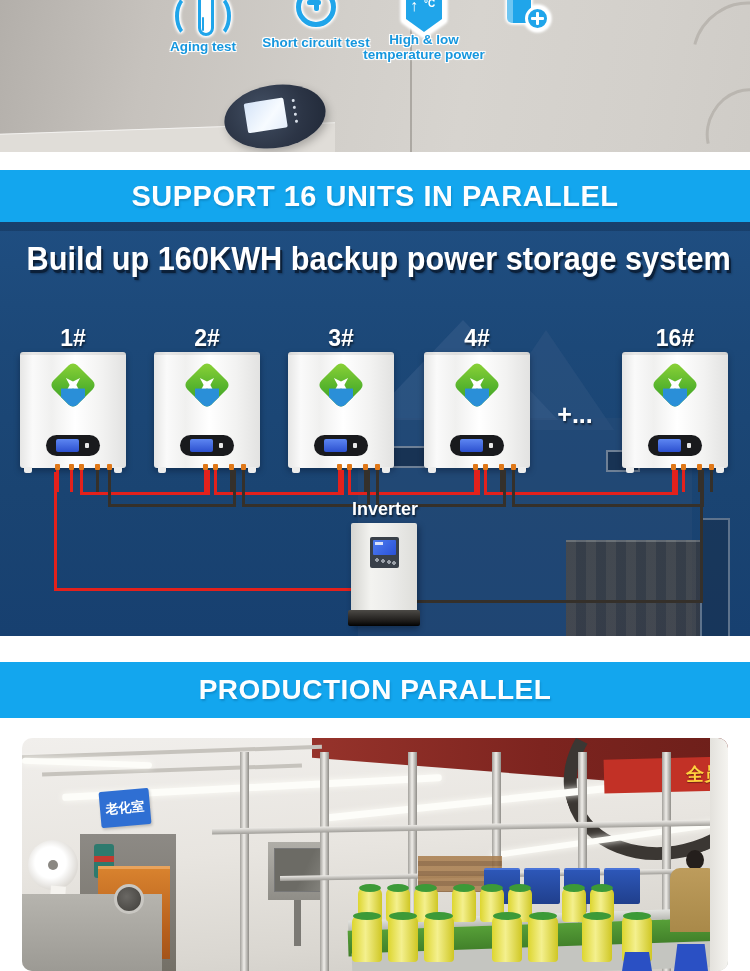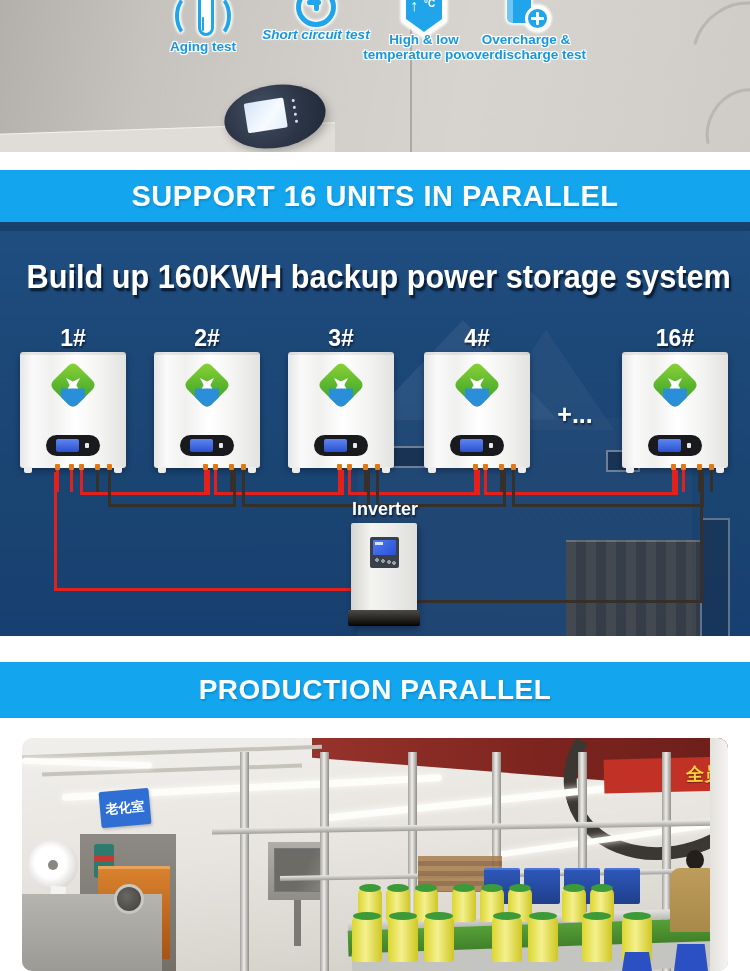--- a/index.html
+++ b/index.html
@@ -22,21 +22,21 @@
   .panel-screen{position:absolute;left:22px;top:14px;width:40px;height:30px;border-radius:2px;
         background:linear-gradient(135deg,#d5e4f8,#f7fbff 60%,#e3edfa);}
   .panel-leds{position:absolute;left:70px;top:17px;width:3px;height:3px;border-radius:50%;background:#d7dee8;
         box-shadow:0 7px 0 #d7dee8,0 14px 0 #d7dee8,0 21px 0 #d7dee8;}
 
   .test-item{position:absolute;top:0;height:70px;text-align:center;}
   .t1{left:138px;width:130px;} .t2{left:246px;width:140px;} .t3{left:357px;width:134px;} .t4{left:456px;width:140px;}
   .test-icon{position:absolute;left:50%;filter:drop-shadow(0 0 1.5px #fff) drop-shadow(0 0 1px #fff) drop-shadow(0 0 1px #fff);}
   .test-label{position:absolute;width:100%;left:0;color:#1697de;font-size:13.5px;font-weight:bold;line-height:15px;
         text-shadow:-1px -1px 0 #fff,1px -1px 0 #fff,-1px 1px 0 #fff,1px 1px 0 #fff,0 0 3px #fff;}
-  .t1 .test-label{top:39px;} .t2 .test-label{top:27px;font-style:italic;} .t3 .test-label,.t4 .test-label{top:32px;}
+  .t1 .test-label{top:39px;} .t2 .test-label{top:35px;} .t3 .test-label,.t4 .test-label{top:32px;}
 
   
   .icon-aging{top:-8px;width:56px;height:40px;transform:translateX(-50%);}
   .icon-aging .arcl,.icon-aging .arcr{position:absolute;top:2px;width:22px;height:36px;border:4px solid transparent;border-radius:50%;}
   .icon-aging .arcl{left:0;border-left-color:#20a5ea;}
   .icon-aging .arcr{right:0;border-right-color:#20a5ea;}
   .icon-aging .stem{position:absolute;left:23px;top:0;width:10px;height:38px;border:3px solid #20a5ea;border-radius:8px;background:#fff;}
   .icon-aging .stem:after{content:"";position:absolute;left:1px;bottom:2px;width:2px;height:14px;background:#20a5ea;border-radius:2px;}
   
   .icon-short{top:-13px;width:40px;height:40px;transform:translateX(-50%);}
@@ -74,21 +74,21 @@
   .roof{width:0;height:0;position:absolute;}
   .roof1{left:368px;top:98px;border-left:95px solid transparent;border-right:95px solid transparent;border-bottom:100px solid rgba(62,98,142,.45);}
   .roof2{left:478px;top:108px;border-left:68px solid transparent;border-right:68px solid transparent;border-bottom:100px solid rgba(58,92,136,.35);}
   .housewall{position:absolute;left:358px;top:196px;width:334px;height:218px;background:rgba(44,78,122,.38);}
   .garage{position:absolute;left:566px;top:318px;width:134px;height:94px;border-top:2px solid rgba(200,205,210,.3);
         background:repeating-linear-gradient(90deg,rgba(96,74,52,.55) 0 10px,rgba(72,54,38,.55) 10px 20px);}
   .hwin{position:absolute;width:30px;height:18px;background:rgba(18,38,62,.6);border:2px solid rgba(215,222,230,.45);}
   .hwin1{left:392px;top:224px;} .hwin2{left:606px;top:228px;}
   .hdoor{position:absolute;left:700px;top:296px;width:26px;height:116px;background:rgba(24,44,70,.5);border:2px solid rgba(225,228,232,.35);}
 
-  .parallel-title{position:absolute;left:0;top:36px;width:750px;text-align:center;}
+  .parallel-title{position:absolute;left:0;top:18px;width:750px;text-align:center;}
   .parallel-title span{display:inline-block;color:#fff;font-size:33px;font-weight:bold;white-space:nowrap;
         transform:scaleX(.93);letter-spacing:0;
         text-shadow:2px 3px 0 rgba(10,28,50,.85),3px 4px 2px rgba(10,28,50,.4);}
 
   .battery{position:absolute;top:130px;width:106px;height:116px;border-radius:3px;
         background:linear-gradient(90deg,#e6e6e5 0%,#fafafa 12%,#f0f0ef 30%,#ffffff 52%,#f2f2f1 78%,#e2e2e1 100%);
         box-shadow:0 3px 6px rgba(0,10,25,.35);}
   .battery:before{content:"";position:absolute;left:0;top:0;width:100%;height:3px;background:rgba(0,0,0,.07);}
   .unit-label{position:absolute;left:0;top:-27px;width:100%;text-align:center;color:#fff;font-size:23px;font-weight:bold;
         text-shadow:1px 2px 2px rgba(0,0,0,.55);}
@@ -234,24 +234,20 @@
       <div class="test-label">
         <div>High &amp; low</div>
         <div>temperature power</div>
       </div>
     </div>
 
     <div class="test-item t4">
       <div class="test-icon icon-ovch">
         <div class="bat"></div>
           <div class="plus"></div>
-      </div>
-      <div class="test-label">
-        <div>Overcharge &amp;</div>
-        <div>overdischarge test</div>
       </div>
     </div>
   </section>
 
   <section class="banner banner1">
     <span>SUPPORT 16 UNITS IN PARALLEL</span>
   </section>
 
   <section class="parallel" id="diagram">
     <div class="navy-topstrip"></div>

